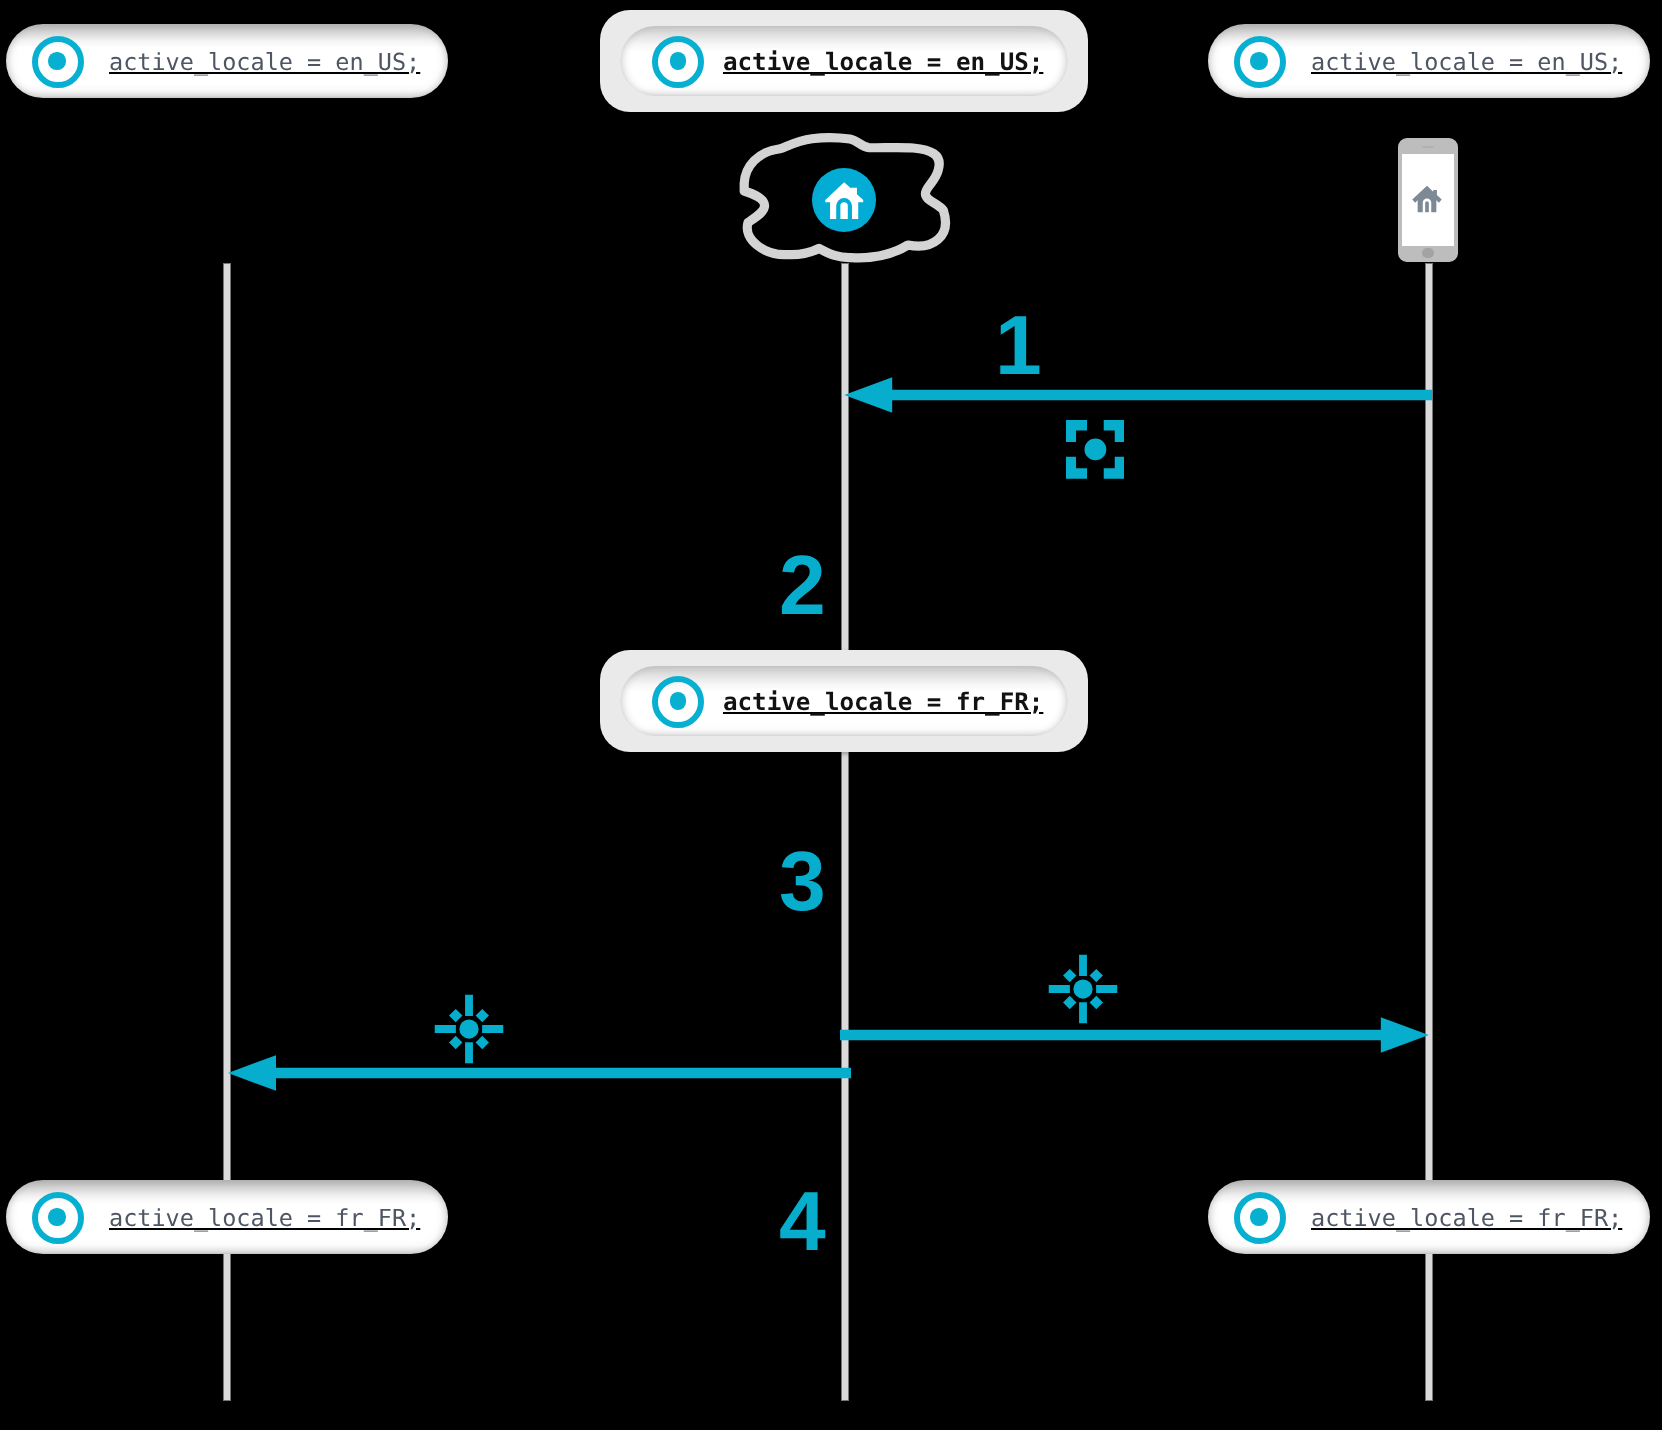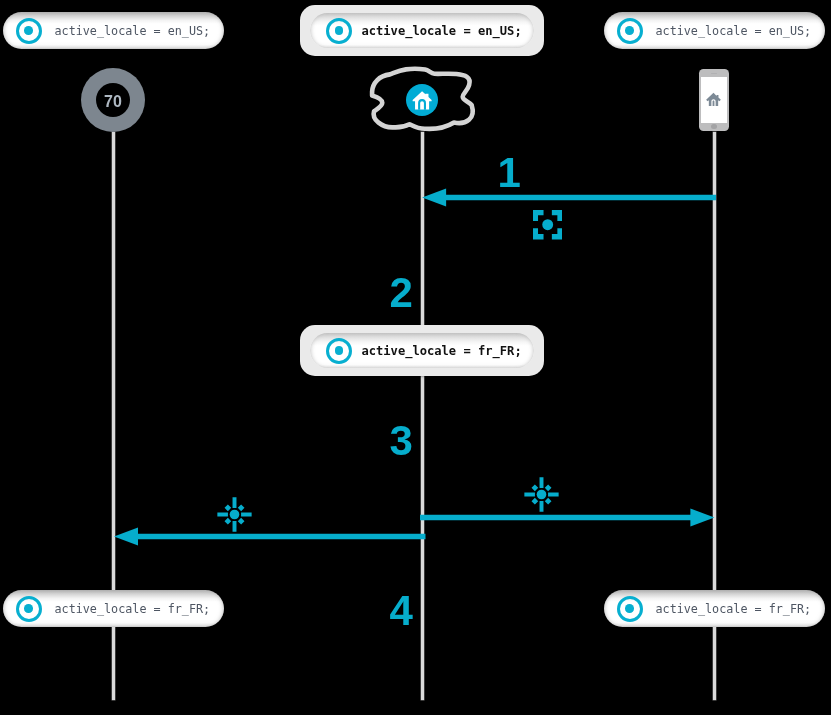--- a/index.html
+++ b/index.html
@@ -12,21 +12,21 @@
     box-shadow:0 1px 2px rgba(0,0,0,.35);}
   .note-text{font-family:"DejaVu Sans Mono",monospace;font-size:11.75px;color:#4e5663;
     white-space:nowrap;letter-spacing:0;}
   .dot-icon{flex:none;border-radius:50%;border:3.5px solid #07afd0;
     display:flex;align-items:center;justify-content:center;box-sizing:border-box;}
   .dot-icon i{display:block;border-radius:50%;background:#07afd0;}
 
   .seqnum{position:absolute;color:#06adcc;font-weight:bold;font-size:42px;
     line-height:1;font-family:"Liberation Sans",sans-serif;}
 
-  .note-pill{position:absolute;box-sizing:border-box;}
+  .note-pill{position:absolute;box-sizing:border-box;text-decoration:underline;}
   .note-pill.plain{border-radius:999px;
     background:#ffffff;
     background-image:linear-gradient(to bottom,#b4b4b4 0%,#d7d7d7 12%,#f2f2f2 22%,#ffffff 32%,#ffffff 80%,#fbfbfb 88%,#e4e4e4 97%,#cfcfcf 100%);
     box-shadow:inset 2.5px 0 4px -2px rgba(165,165,165,.75),
                inset -2.5px 0 4px -2px rgba(165,165,165,.75);}
   .note-outer{position:absolute;box-sizing:border-box;border-radius:15px;background:#eaeaea;box-shadow:0 1px 2px rgba(0,0,0,.3);}
   .note-pill.inner{position:relative;border-radius:999px;
     background:#fff;
     background-image:linear-gradient(to bottom,#c8c8c8 0%,#e3e3e3 14%,#f6f6f6 26%,#ffffff 36%,#ffffff 82%,#fcfcfc 90%,#eeeeee 97%,#e2e2e2 100%);
     box-shadow:inset 2.5px 0 4px -2px rgba(180,180,180,.8),
@@ -56,25 +56,20 @@
 </style>
 </head>
 <body>
 
 <div id="stage">
 
   <div class="lifeline" style="left:112px;top:131.5px;"></div>
   <div class="lifeline" style="left:421.1px;top:131.5px;"></div>
   <div class="lifeline" style="left:713px;top:131.5px;"></div>
 
-  <div class="thermo">
-    <div class="thermo-inner">
-      <span class="thermo-val">70</span>
-    </div>
-  </div>
 
   <div class="cloudwrap">
     <svg width="114" height="74" viewBox="0 0 114 74">
       <path d="M 6.1 29.7
                C 6.5 21, 13 13.8, 24 12.4
                C 29 10.5, 33 8.4, 40 7.4
                C 45.5 6.6, 54 6.8, 59 7.5
                C 63 8.2, 64.5 11.4, 68.5 11.8
                C 73 12.1, 84 11.4, 90.5 12
                C 99 12.8, 105.5 15, 103.1 23.1

